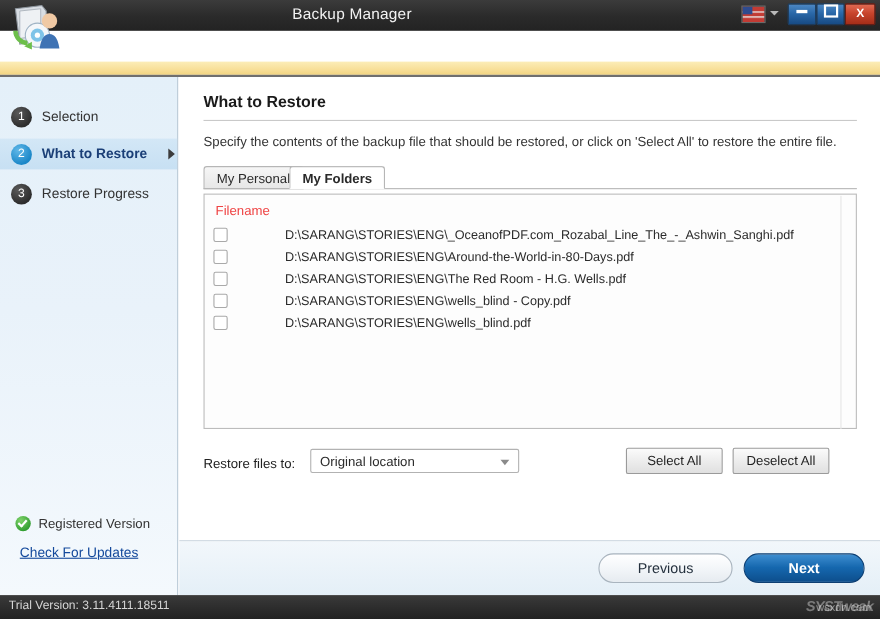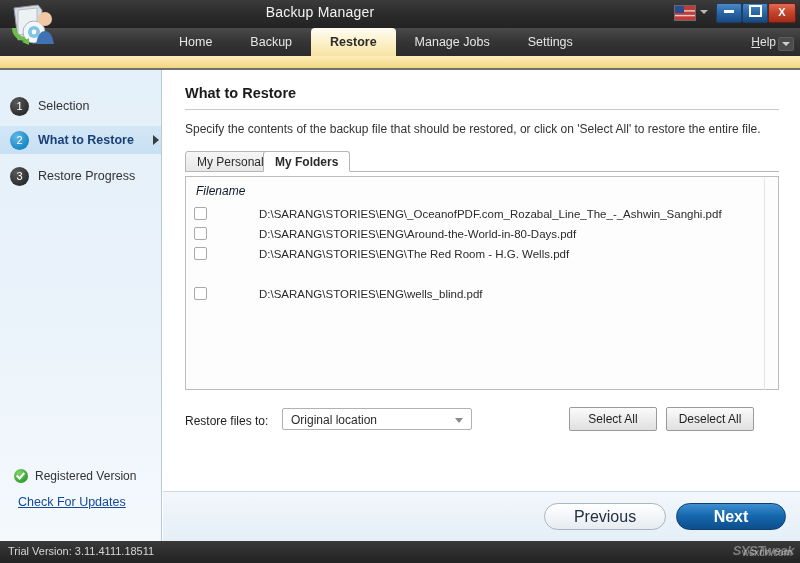--- a/index.html
+++ b/index.html
@@ -315,22 +315,21 @@
   .filelist-divider {
     position: absolute;
     right: 13px; top: 1px;
     width: 1px; height: 212px;
     background: #e6e6e6;
   }
   .col-header {
     position: absolute;
     left: 10px; top: 7px;
     font-size: 12px;
-    color: #0f172a;
-    font-style: italic;
+    color: #ef4444;
   }
   .file-row {
     position: absolute;
     left: 8px;
     display: flex;
     align-items: center;
     height: 17px;
     gap: 44px;
   }
   .file-check {
@@ -401,21 +400,21 @@
     width: 637px; height: 50px;
     background: linear-gradient(180deg,#f2f7fb 0%,#e4eff7 100%);
     border-top: 1px solid #cfd9e1;
     box-sizing: border-box;
   }
   .nav-btn {
     position: absolute;
     top: 11px;
     height: 27px;
     border-radius: 14px;
-    font-size: 16px;
+    font-size: 13px;
     text-align: center;
     box-sizing: border-box;
   }
   .btn-previous {
     left: 381px;
     width: 122px;
     line-height: 25px;
     border: 1px solid #a9b4be;
     background: linear-gradient(180deg,#ffffff 0%,#f3f6f9 50%,#e6ebf0 100%);
     color: #24303d;
@@ -479,31 +478,20 @@
       </svg>
     </div>
     <div class="app-title">Backup Manager</div>
     <div class="flag-box"></div>
     <div class="flag-caret"></div>
     <div class="win-btn win-min"><span class="win-min-glyph"></span></div>
     <div class="win-btn win-max"><span class="win-max-glyph"></span></div>
     <div class="win-btn win-close">X</div>
   </div>
 
-  <div class="navbar">
-    <div class="nav-tabs">
-      <div class="nav-tab">Home</div>
-      <div class="nav-tab">Backup</div>
-      <div class="nav-tab active">Restore</div>
-      <div class="nav-tab">Manage Jobs</div>
-      <div class="nav-tab">Settings</div>
-    </div>
-    <div class="help-link"><u>H</u>elp</div>
-    <div class="help-caret"></div>
-  </div>
 
   <div class="strip"></div>
 
   <div class="sidebar">
     <div class="step step-1">
       <div class="badge">1</div>
       <div class="step-label">Selection</div>
     </div>
     <div class="step step-2">
       <div class="badge active">2</div>
@@ -542,20 +530,24 @@
         <div class="file-name">D:\SARANG\STORIES\ENG\_OceanofPDF.com_Rozabal_Line_The_-_Ashwin_Sanghi.pdf</div>
       </div>
       <div class="file-row" style="top:48px">
         <div class="file-check"></div>
         <div class="file-name">D:\SARANG\STORIES\ENG\Around-the-World-in-80-Days.pdf</div>
       </div>
       <div class="file-row" style="top:68px">
         <div class="file-check"></div>
         <div class="file-name">D:\SARANG\STORIES\ENG\The Red Room - H.G. Wells.pdf</div>
       </div>
+      <div class="file-row" style="top:88px">
+        <div class="file-check"></div>
+        <div class="file-name">D:\SARANG\STORIES\ENG\wells_blind - Copy.pdf</div>
+      </div>
       <div class="file-row" style="top:108px">
         <div class="file-check"></div>
         <div class="file-name">D:\SARANG\STORIES\ENG\wells_blind.pdf</div>
       </div>
     </div>
 
     <div class="restore-label">Restore files to:</div>
     <div class="location-select">
       <div class="location-value">Original location</div>
       <div class="select-caret"></div>

